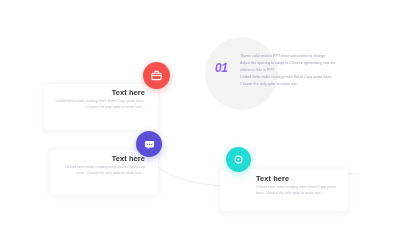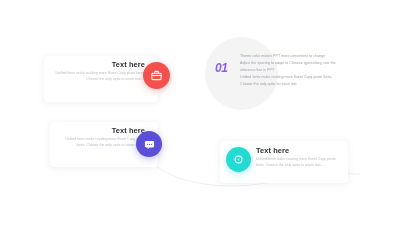--- a/index.html
+++ b/index.html
@@ -30,20 +30,21 @@
     height: 225px;
     pointer-events: none;
   }
 
   
   .card {
     position: absolute;
     background: #ffffff;
     border-radius: 3px;
     box-shadow: 0 1px 7px rgba(120,125,150,0.115), 0 0 1px rgba(120,125,150,0.10);
+    margin-top: 28px;
   }
 
   .card-1 {
     left: 44px;
     top: 56px;
     width: 114px;
     height: 46px;
   }
   .card-2 {
     left: 50px;

